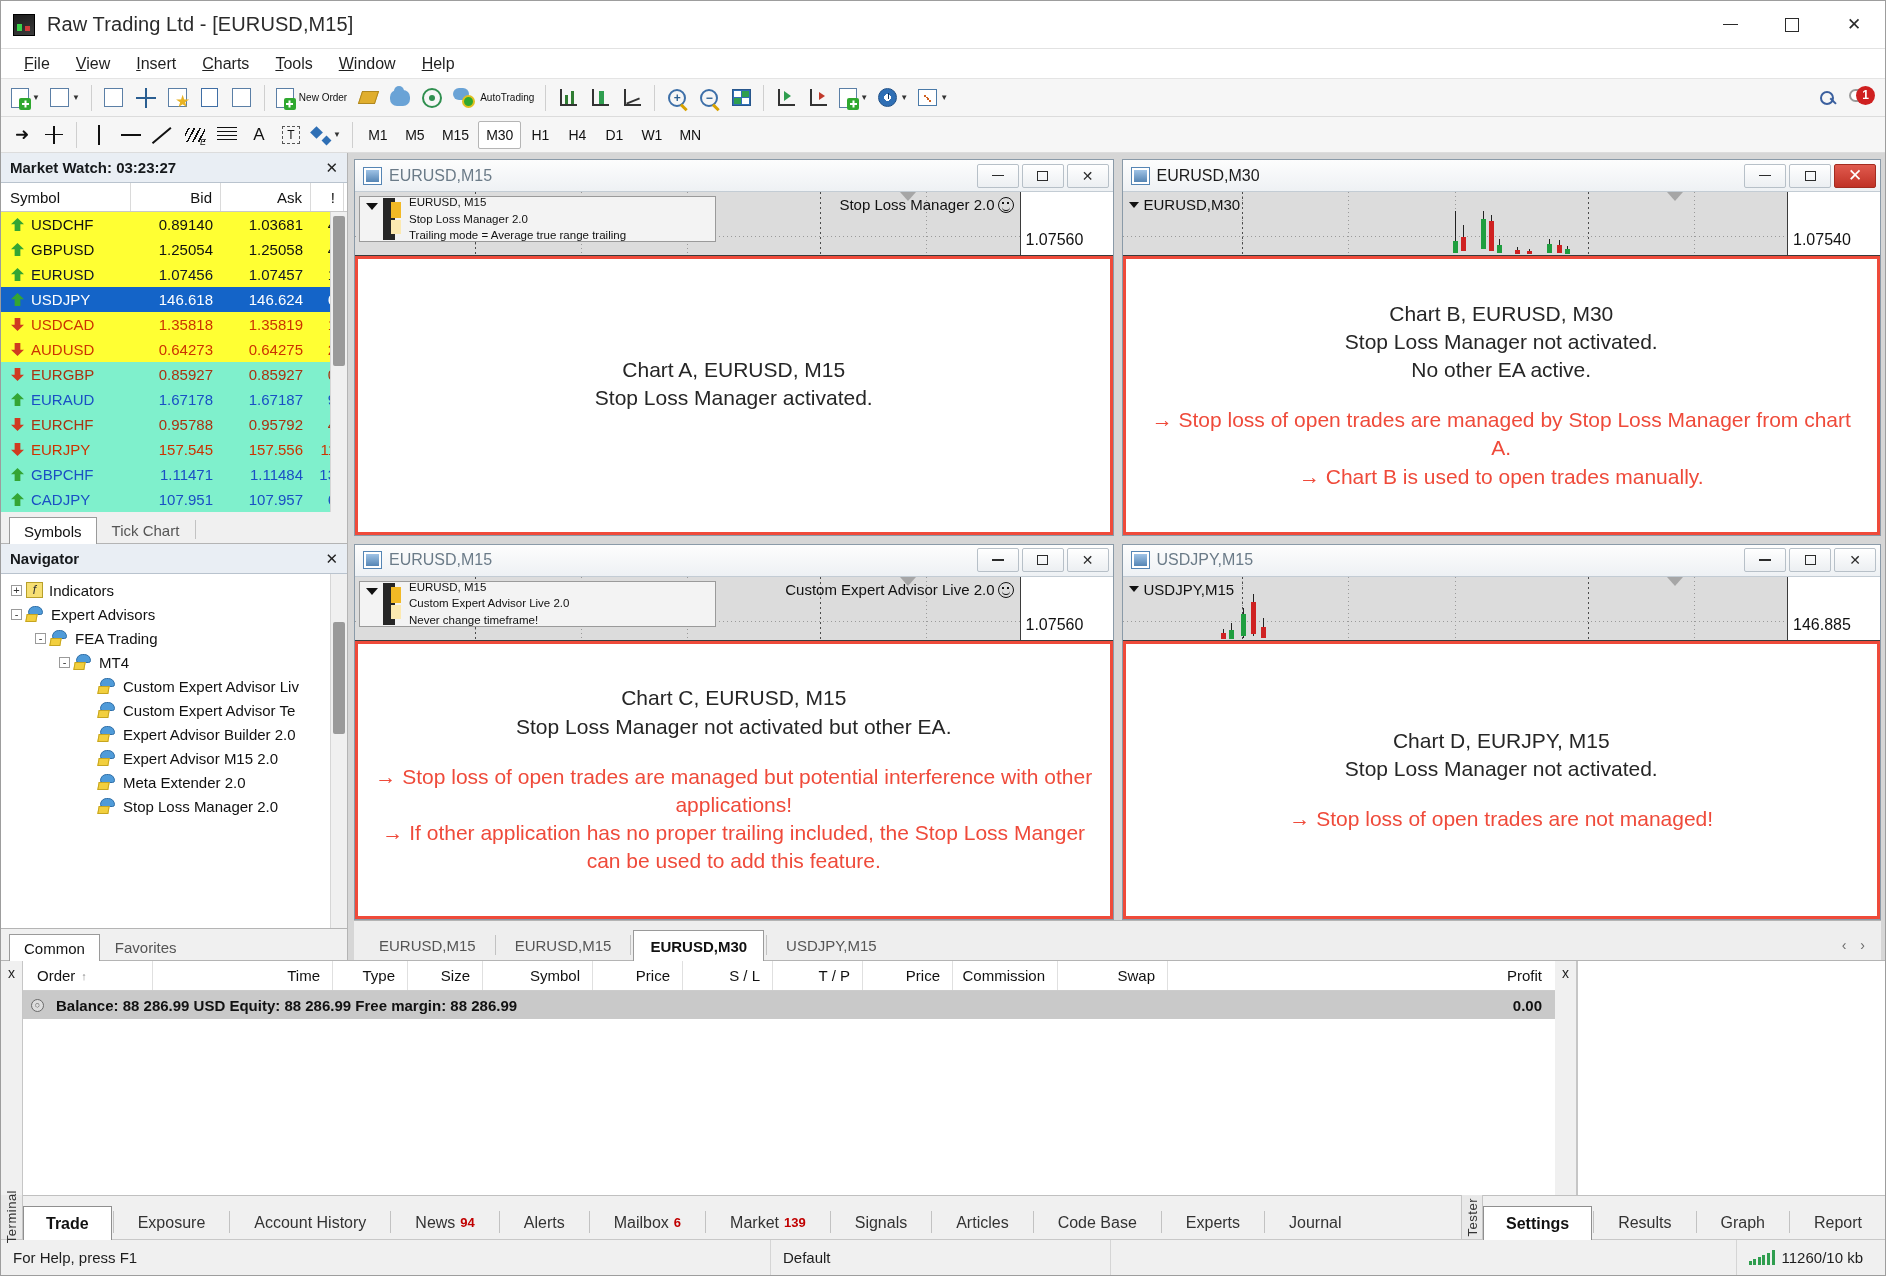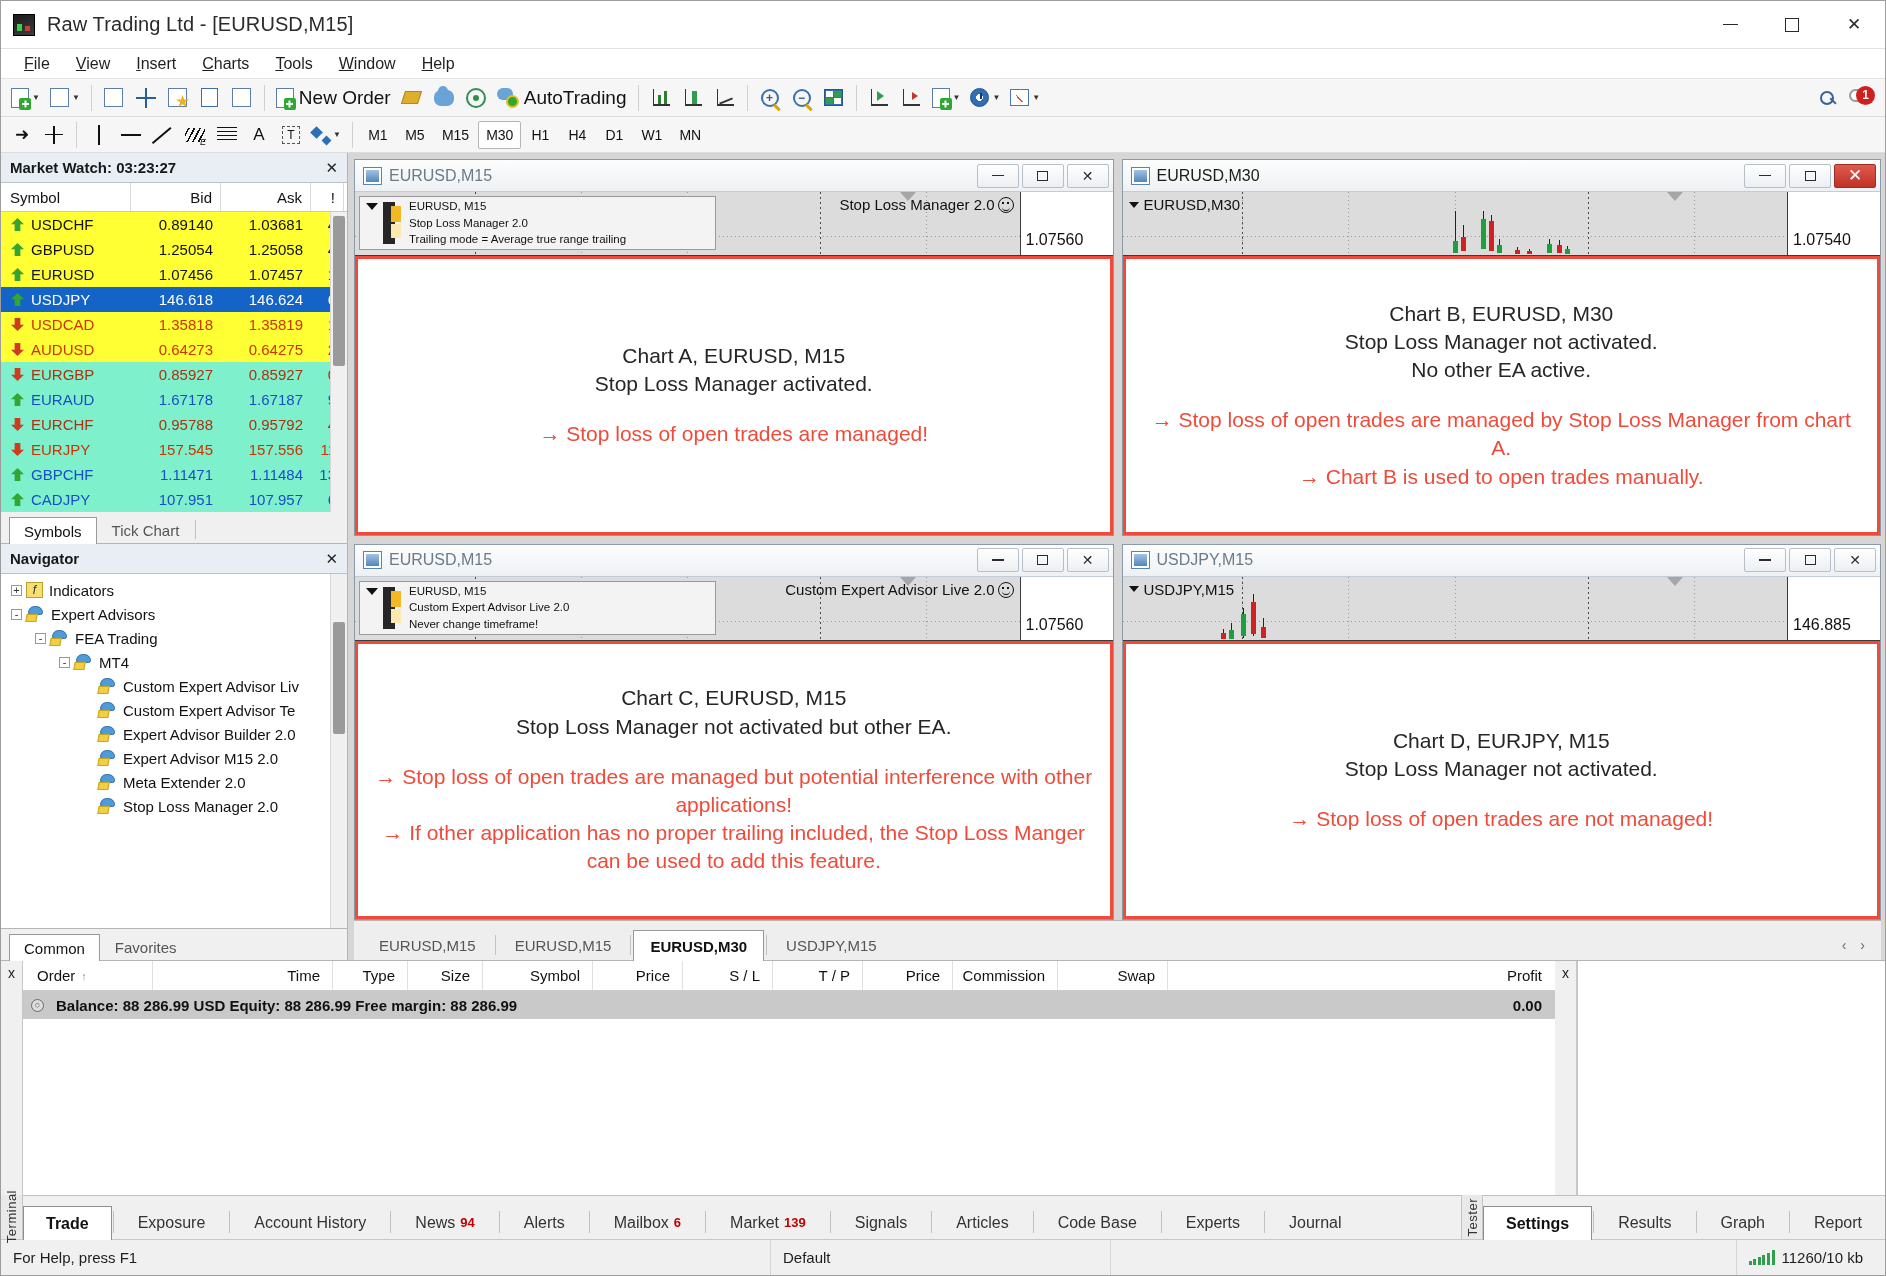--- a/index.html
+++ b/index.html
@@ -66,21 +66,21 @@
     height: 38px; flex: 0 0 38px; background:#f6f6f6;
     display:flex; align-items:center; padding:0 6px;
     border-bottom:1px solid #dcdcdc; gap:2px;
   }
   .tb-btn {
     height:30px; min-width:30px; display:flex; align-items:center; justify-content:center;
     border:1px solid transparent; border-radius:2px; padding:0 3px; position:relative;
   }
   .tb-sep { width:1px; height:26px; background:#cfcfcf; margin:0 5px; }
   .caret { font-size:8px; color:#333; margin-left:3px; }
-  .tb-label { font-size:19px; color:#111; margin-left:5px; white-space:nowrap; }
+  .tb-label { font-size:10px; color:#111; margin-left:5px; white-space:nowrap; }
   .tb-spacer{ flex:1 1 auto; }
 
   
   .ico { display:inline-block; position:relative; }
   .ico-doc { width:18px; height:20px; background:#fff; border:1.4px solid #5b7fa6;
              box-shadow: inset 0 0 0 1px #fff; }
   .ico-plus { position:absolute; right:-3px; bottom:-3px; width:12px; height:12px;
               background:#2fa82f; border-radius:2px; }
   .ico-plus::before, .ico-plus::after { content:""; position:absolute; background:#fff; }
   .ico-plus::before { left:2.5px; top:5px; width:7px; height:2px; }
@@ -310,21 +310,21 @@
               border-right:8px solid transparent;border-top:9px solid #a6a6a6; top:0; }
   .ea-tag { position:absolute; right:6px; top:4px; font-size:15px; color:#111; white-space:nowrap; }
   .ea-tag .smiley{ display:inline-block;width:16px;height:16px;border:1.4px solid #111;border-radius:50%;
                    position:relative; vertical-align:-3px; margin-left:3px;}
   .ea-tag .smiley::before{content:"";position:absolute;left:3.5px;top:4px;width:2px;height:2px;background:#111;
      box-shadow:5px 0 0 #111;}
   .ea-tag .smiley::after{content:"";position:absolute;left:3px;top:7.5px;width:8px;height:4px;
      border-bottom:1.5px solid #111;border-radius:0 0 6px 6px;}
 
   .ea-box {
-    position:absolute; left:4px; top:4px; width:calc(55% - 8px); height:54px;
+    position:absolute; left:4px; top:4px; width:calc(55% - 8px); height:46px;
     background:#f3f3f3; border:1px solid #9a9a9a; display:flex; align-items:center;
     padding:4px 6px; z-index:4;
   }
   .ea-box .dropcar{width:0;height:0;border-left:6px solid transparent;border-right:6px solid transparent;
      border-top:7px solid #111;margin-right:3px; align-self:flex-start; margin-top:2px;}
   .ea-candle{width:20px;height:42px;position:relative;flex:none;margin-right:8px;}
   .ea-candle .blk{position:absolute;left:2px;top:0;width:12px;height:42px;background:#262626;}
   .ea-candle .yl{position:absolute;right:0;top:4px;width:10px;height:16px;background:#f2b925;}
   .ea-candle .yl2{position:absolute;right:0;top:22px;width:10px;height:14px;background:#fce9b0;}
   .ea-box .lines{font-size:11.5px;color:#111;line-height:1.45;}
@@ -907,21 +907,20 @@
                   </div>
                 </div>
                 <div class="strip-price">
                   <span>1.07560</span>
                 </div>
               </div>
               <div class="cw-note bordered-top">
                 <div class="note-black">Chart A, EURUSD, M15</div>
                 <div class="note-black">Stop Loss Manager activated.</div>
                 <div class="note-gap"></div>
-                <div class="note-red">→ Stop loss of open trades are managed!</div>
               </div>
             </div>
           </div>
           <div class="chartwin">
             <div class="cw-title">
               <span class="cw-ficon"></span>
               <span class="cw-name active">EURUSD,M30</span>
               <span class="cw-btns">
                 <span class="cwb">
                   <i class="m"></i>

